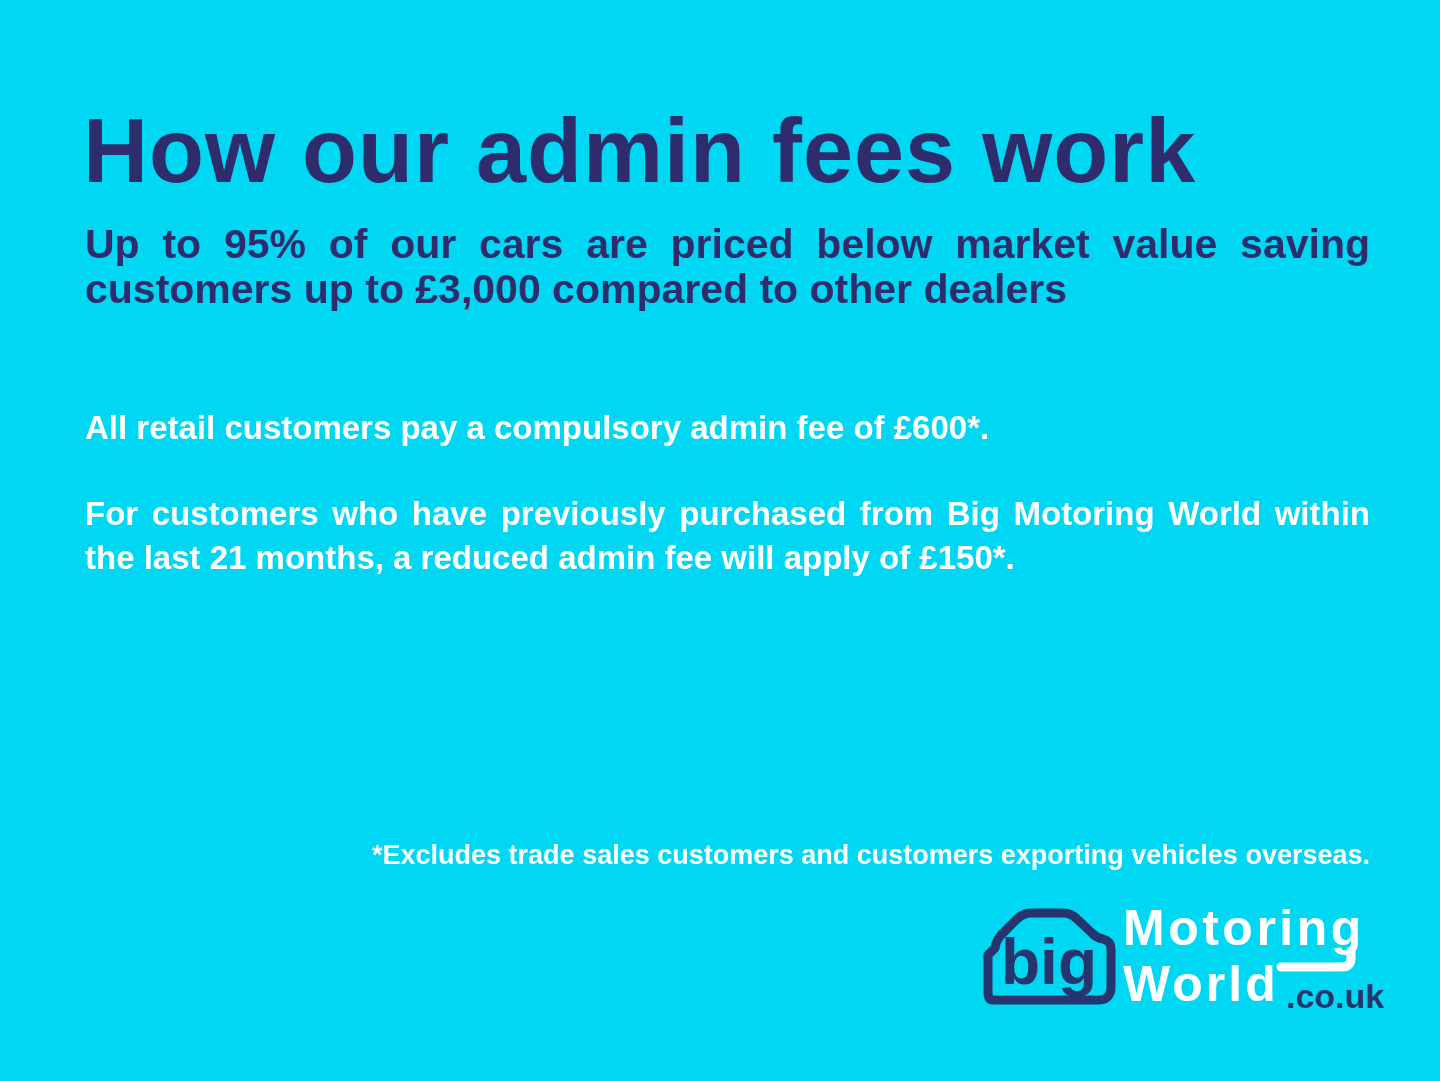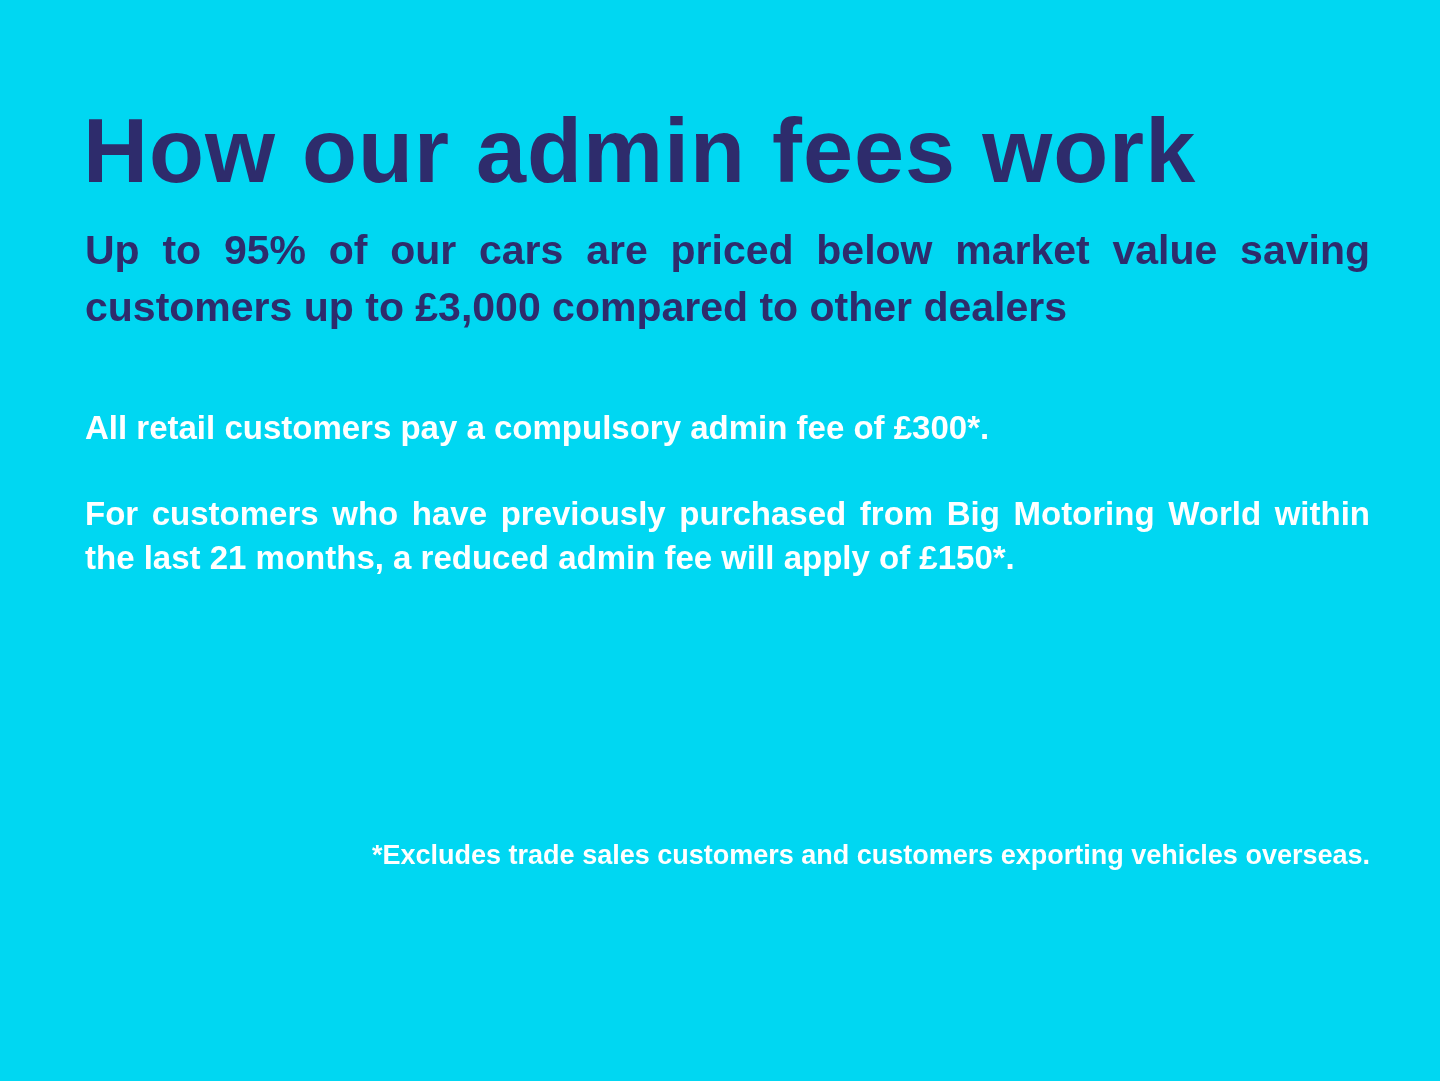--- a/index.html
+++ b/index.html
@@ -30,21 +30,21 @@
   }
   .subheading {
     position: absolute;
     left: 85px;
     right: 78px;
     top: 222px;
     margin: 0;
     color: #2e2c6c;
     font-size: 41px;
     font-weight: bold;
-    line-height: 57px;
+    line-height: 45px;
     text-align: justify;
   }
   .para {
     position: absolute;
     left: 85px;
     right: 78px;
     margin: 0;
     color: #ffffff;
     font-size: 33px;
     font-weight: bold;
@@ -75,21 +75,51 @@
 </style>
 </head>
 <body>
 
 <div class="poster">
 
   <h1 class="heading">How our admin fees work</h1>
 
   <p class="subheading">Up to 95% of our cars are priced below market value saving customers up to £3,000 compared to other dealers</p>
 
-  <p class="para para-1">All retail customers pay a compulsory admin fee of £300*.</p>
+  <p class="para para-1">All retail customers pay a compulsory admin fee of £600*.</p>
 
   <p class="para para-2">For customers who have previously purchased from Big Motoring World within the last 21 months, a reduced admin fee will apply of £150*.</p>
 
 
   <p class="footnote">*Excludes trade sales customers and customers exporting vehicles overseas.</p>
 
+  <div class="logo">
+    <svg width="420" height="125" viewBox="0 0 420 125" xmlns="http://www.w3.org/2000/svg">
+
+      <path d="M 10 107
+               Q 5 107 5 99
+               L 5 62
+               L 12 55
+               Q 13 47 19 41
+               L 34 26
+               Q 40 20 49 20
+               L 80 20
+               Q 88 20 94 26
+               L 110 41
+               Q 114 45 120 46
+               Q 128 48 128 56
+               L 128 94
+               Q 128 107 115 107
+               Z" fill="none" stroke="#27356e" stroke-width="9" stroke-linejoin="round" stroke-linecap="round"></path>
+
+      <text x="66" y="91" text-anchor="middle" font-family="Liberation Sans, sans-serif" font-size="64" font-weight="bold" fill="#27356e">big</text>
+
+      <text x="140" y="52" letter-spacing="3.5" font-family="Liberation Sans, sans-serif" font-size="50" font-weight="bold" fill="#ffffff">Motoring</text>
+
+      <text x="140" y="108" letter-spacing="3" font-family="Liberation Sans, sans-serif" font-size="50" font-weight="bold" fill="#ffffff">World</text>
+
+      <path d="M 298 74 L 359 74 Q 368 74 368 65 L 368 58" fill="none" stroke="#ffffff" stroke-width="9" stroke-linecap="round" stroke-linejoin="round"></path>
+
+      <text x="303" y="115" font-family="Liberation Sans, sans-serif" font-size="34" font-weight="bold" fill="#27356e">.co.uk</text>
+    </svg>
+  </div>
 
 </div>
 
 </body></html>

